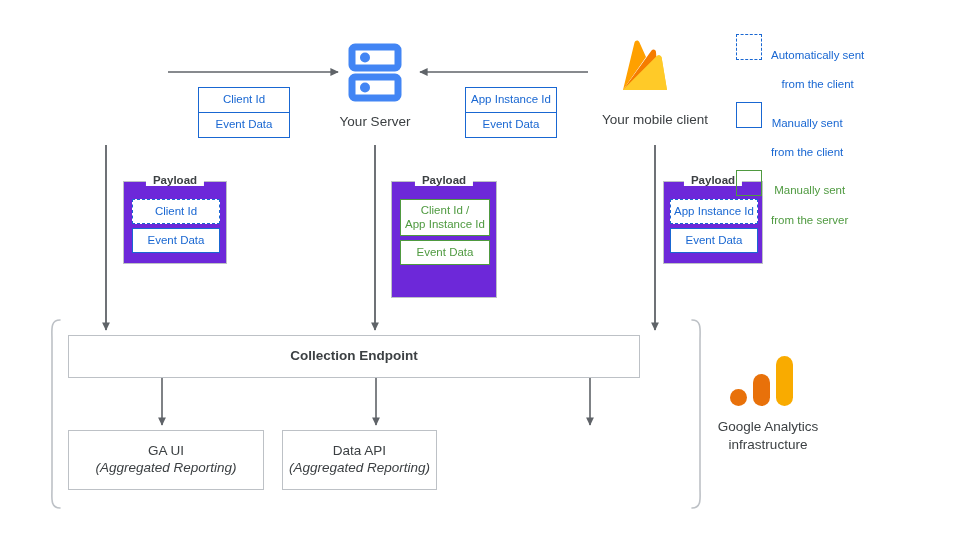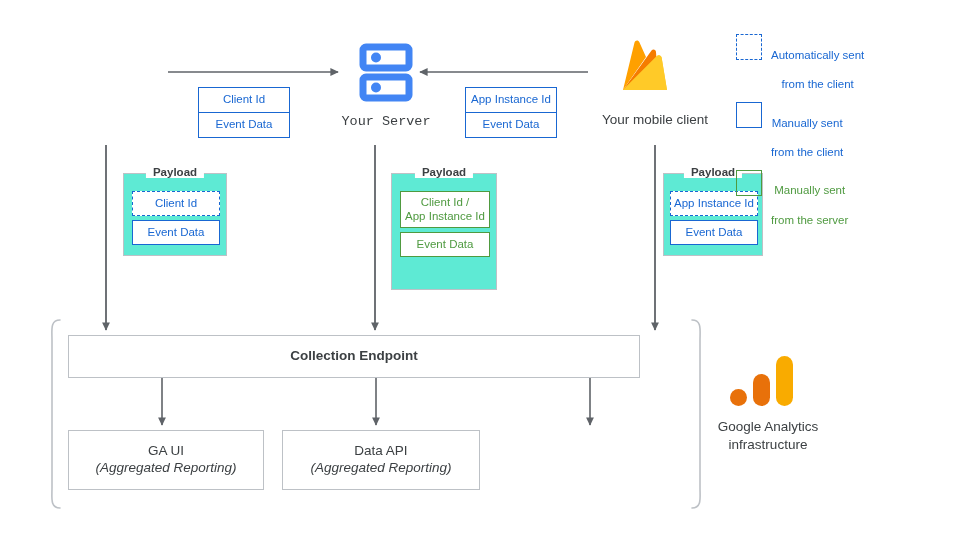--- a/index.html
+++ b/index.html
@@ -11,21 +11,21 @@
 
   
   .node-label{font-size:13.5px;color:#3c4043;text-align:center;white-space:nowrap;}
   .chip{font-size:11.5px;line-height:1.15;display:flex;align-items:center;
         justify-content:center;text-align:center;box-sizing:border-box;}
   .chip.blue{border:1.4px solid #1967d2;color:#1967d2;background:#fff;}
   .chip.blue.dashed{border-style:dashed;}
   .chip.green{border:1.4px solid #4f9a40;color:#4f9a40;background:#fff;}
 
   
-  .payload{border:1px solid #bdc1c6;background:#5eead4;}
+  .payload{border:1px solid #bdc1c6;background:#6d28d9;margin-top:8px;}
   .payload-title{position:absolute;top:-8px;left:50%;transform:translateX(-50%);
                  background:#fff;padding:0 7px;font-size:11.5px;font-weight:bold;
                  color:#3c4043;white-space:nowrap;}
 
   
   .gbox{border:1px solid #bdc1c6;background:#fff;display:flex;flex-direction:column;
         align-items:center;justify-content:center;text-align:center;color:#3c4043;}
   .gbox .t1{font-size:13.5px;line-height:1.25;}
   .gbox .t2{font-size:13.5px;line-height:1.25;font-style:italic;}
 
@@ -66,21 +66,21 @@
 
     <line x1="162" y1="378" x2="162" y2="425" stroke="#5f6368" stroke-width="1.6" marker-end="url(#ah)"></line>
     <line x1="376" y1="378" x2="376" y2="425" stroke="#5f6368" stroke-width="1.6" marker-end="url(#ah)"></line>
     <line x1="590" y1="378" x2="590" y2="425" stroke="#5f6368" stroke-width="1.6" marker-end="url(#ah)"></line>
 
     <path d="M60,320 C50,320 52,330 52,340 L52,488 C52,498 50,508 60,508" fill="none" stroke="#bdc1c6" stroke-width="1.6" stroke-linecap="round"></path>
     <path d="M692,320 C702,320 700,330 700,340 L700,488 C700,498 702,508 692,508" fill="none" stroke="#bdc1c6" stroke-width="1.6" stroke-linecap="round"></path>
   </svg>
 
 
-  <div class="abs" style="left:336px;top:40px;width:100px;font-family:Liberation Mono, monospace;">
+  <div class="abs" style="left:325px;top:40px;width:100px;">
     <svg width="100" height="68" viewBox="0 0 100 68">
       <g stroke="#4285f4" stroke-width="7" fill="none">
         <rect x="27" y="7" width="46" height="21" rx="3"></rect>
         <rect x="27" y="37" width="46" height="21" rx="3"></rect>
       </g>
       <circle cx="40" cy="17.5" r="5" fill="#4285f4"></circle>
       <circle cx="40" cy="47.5" r="5" fill="#4285f4"></circle>
     </svg>
     <div class="node-label" style="margin-top:6px;">Your Server</div>
   </div>
@@ -150,21 +150,21 @@
 
   <div class="abs gbox" style="left:68px;top:335px;width:572px;height:43px;font-weight:bold;">
     <div class="t1">Collection Endpoint</div>
   </div>
 
   <div class="abs gbox" style="left:68px;top:430px;width:196px;height:60px;">
     <div class="t1">GA UI</div>
     <div class="t2">(Aggregated Reporting)</div>
   </div>
 
-  <div class="abs gbox" style="left:282px;top:430px;width:198px;height:60px;text-align:right;">
+  <div class="abs gbox" style="left:282px;top:430px;width:155px;height:60px;text-align:right;">
     <div class="t1">Data API</div>
     <div class="t2">(Aggregated Reporting)</div>
   </div>
 
 
   <div class="abs" style="left:712px;top:352px;width:112px;">
     <svg width="112" height="60" viewBox="0 0 112 60" style="margin:0 auto;">
       <rect x="64" y="4" width="17" height="50" rx="8.5" fill="#f9ab00"></rect>
       <rect x="41" y="22" width="17" height="32" rx="8.5" fill="#e8710a"></rect>
       <circle cx="26.5" cy="45.5" r="8.5" fill="#e8710a"></circle>

